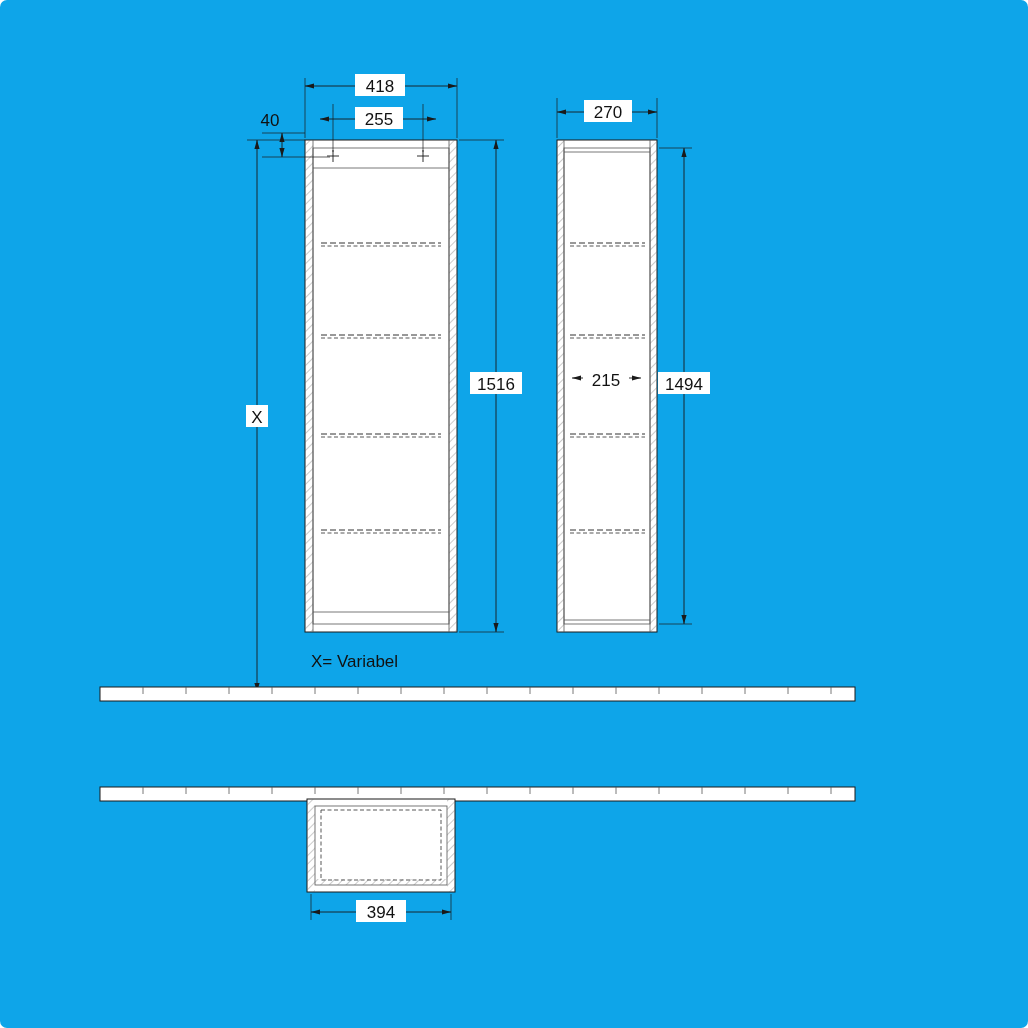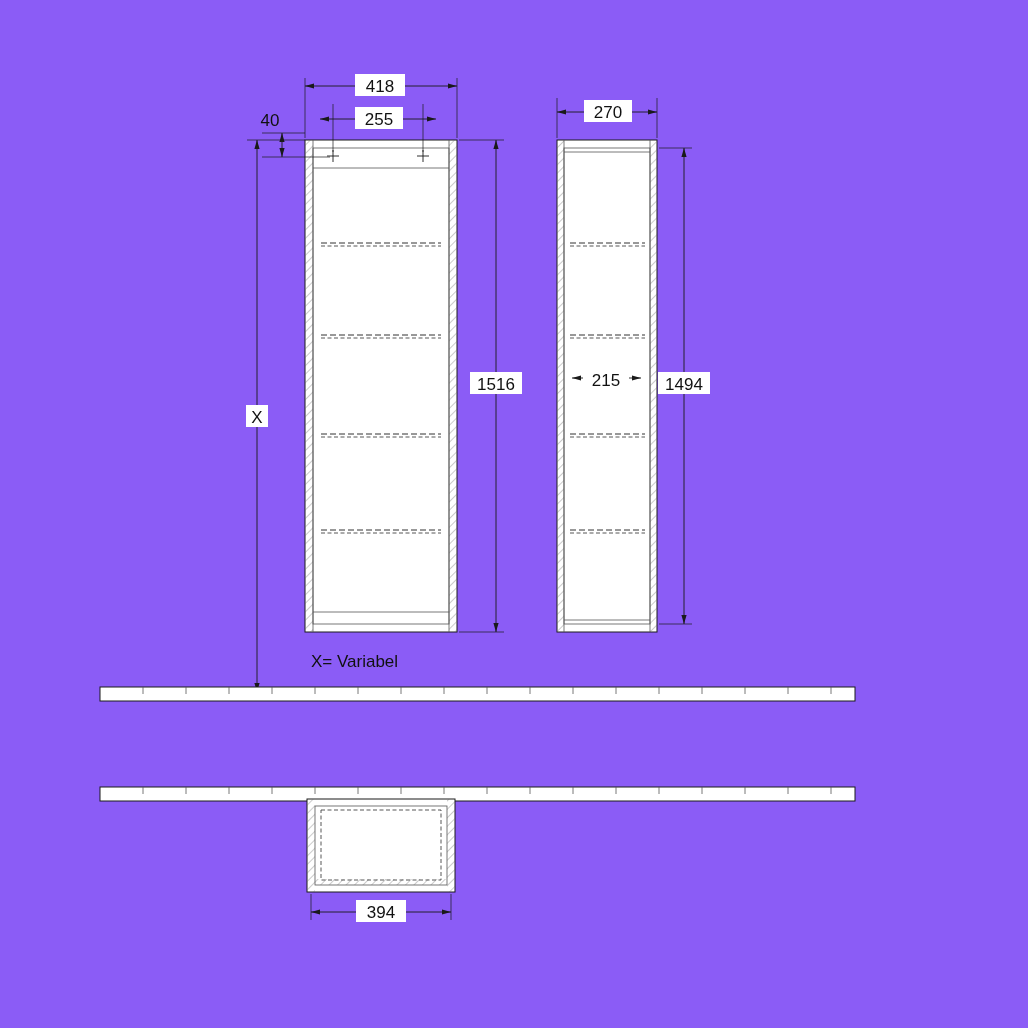--- a/index.html
+++ b/index.html
@@ -8,22 +8,23 @@
     background: #ffffff;
   }
   body {
     font-family: "Liberation Sans", sans-serif;
     color: #1a1a1a;
   }
   #sheet {
     position: relative;
     width: 1028px;
     height: 1028px;
-    background: #8b5cf6;
+    background: #0ea5e9;
     overflow: hidden;
+    border-radius: 7px;
   }
   svg#drawing {
     position: absolute;
     left: 0;
     top: 0;
     width: 1028px;
     height: 1028px;
   }
   .dim-text {
     font-family: "Liberation Sans", sans-serif;

